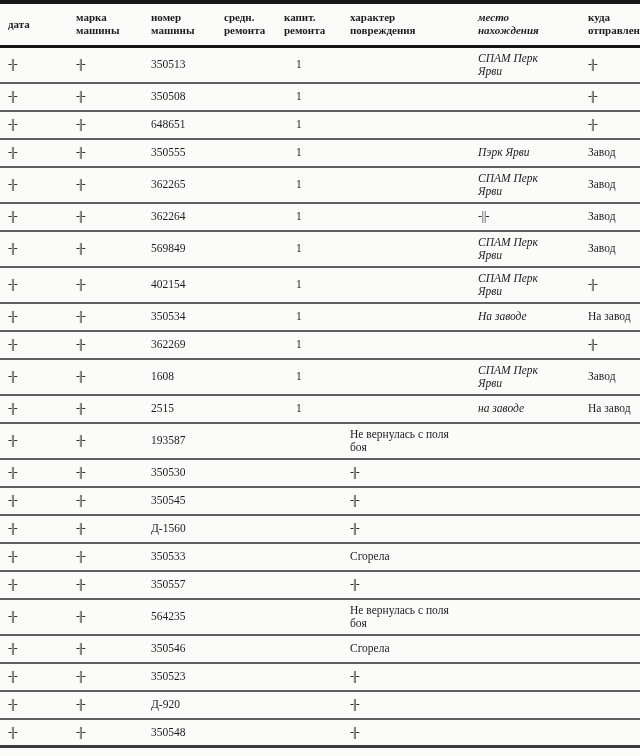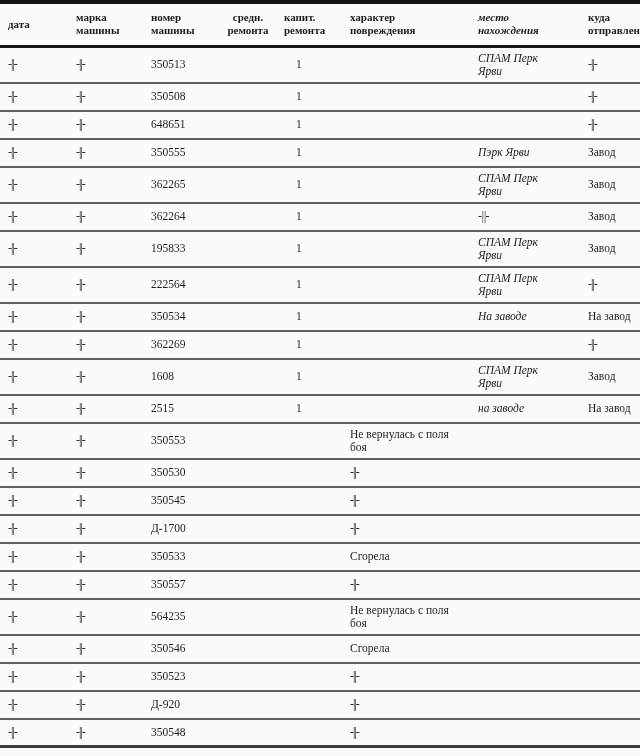--- a/index.html
+++ b/index.html
@@ -48,21 +48,21 @@
     vertical-align: middle;
     padding: 4px 4px 4px 8px;
     line-height: 13px;
     white-space: pre-line;
     overflow: hidden;
   }
   
   .col-data     { width: 56px;  }
   .col-marka    { width: 63px;  }
   .col-nomer    { width: 61px; margin-left: 28px;  }
-  .col-sredn    { width: 48px; text-align: center;  }
+  .col-sredn    { width: 48px;  }
   .col-kapit    { width: 54px;  }
   .col-harakter { width: 116px; }
   .col-mesto    { width: 98px; font-style: italic;  }
   .col-kuda     { width: 68px;  }
   td.col-kapit  { padding-left: 20px; }
   td.ditto {
     letter-spacing: -1px;
     font-size: 12px;
   }
 </style>
@@ -149,32 +149,32 @@
           <td class="col-nomer">362264</td>
           <td class="col-sredn"></td>
           <td class="col-kapit">1</td>
           <td class="col-harakter"></td>
           <td class="col-mesto ditto">-||-</td>
           <td class="col-kuda">Завод</td>
         </tr>
         <tr>
           <td class="col-data ditto">-||-</td>
           <td class="col-marka ditto">-||-</td>
-          <td class="col-nomer">195833</td>
-          <td class="col-sredn"></td>
-          <td class="col-kapit">1</td>
-          <td class="col-harakter"></td>
-          <td class="col-mesto">СПАМ Перк
-Ярви</td>
-          <td class="col-kuda">Завод</td>
-        </tr>
-        <tr>
-          <td class="col-data ditto">-||-</td>
-          <td class="col-marka ditto">-||-</td>
-          <td class="col-nomer">222564</td>
+          <td class="col-nomer">569849</td>
+          <td class="col-sredn"></td>
+          <td class="col-kapit">1</td>
+          <td class="col-harakter"></td>
+          <td class="col-mesto">СПАМ Перк
+Ярви</td>
+          <td class="col-kuda">Завод</td>
+        </tr>
+        <tr>
+          <td class="col-data ditto">-||-</td>
+          <td class="col-marka ditto">-||-</td>
+          <td class="col-nomer">402154</td>
           <td class="col-sredn"></td>
           <td class="col-kapit">1</td>
           <td class="col-harakter"></td>
           <td class="col-mesto">СПАМ Перк
 Ярви</td>
           <td class="col-kuda ditto">-||-</td>
         </tr>
         <tr>
           <td class="col-data ditto">-||-</td>
           <td class="col-marka ditto">-||-</td>
@@ -212,21 +212,21 @@
           <td class="col-nomer">2515</td>
           <td class="col-sredn"></td>
           <td class="col-kapit">1</td>
           <td class="col-harakter"></td>
           <td class="col-mesto">на заводе</td>
           <td class="col-kuda">На завод</td>
         </tr>
         <tr>
           <td class="col-data ditto">-||-</td>
           <td class="col-marka ditto">-||-</td>
-          <td class="col-nomer">350553</td>
+          <td class="col-nomer">193587</td>
           <td class="col-sredn"></td>
           <td class="col-kapit"></td>
           <td class="col-harakter">Не вернулась с поля
 боя</td>
           <td class="col-mesto"></td>
           <td class="col-kuda"></td>
         </tr>
         <tr>
           <td class="col-data ditto">-||-</td>
           <td class="col-marka ditto">-||-</td>
@@ -243,21 +243,21 @@
           <td class="col-nomer">350545</td>
           <td class="col-sredn"></td>
           <td class="col-kapit"></td>
           <td class="col-harakter ditto">-||-</td>
           <td class="col-mesto"></td>
           <td class="col-kuda"></td>
         </tr>
         <tr>
           <td class="col-data ditto">-||-</td>
           <td class="col-marka ditto">-||-</td>
-          <td class="col-nomer">Д-1700</td>
+          <td class="col-nomer">Д-1560</td>
           <td class="col-sredn"></td>
           <td class="col-kapit"></td>
           <td class="col-harakter ditto">-||-</td>
           <td class="col-mesto"></td>
           <td class="col-kuda"></td>
         </tr>
         <tr>
           <td class="col-data ditto">-||-</td>
           <td class="col-marka ditto">-||-</td>
           <td class="col-nomer">350533</td>

